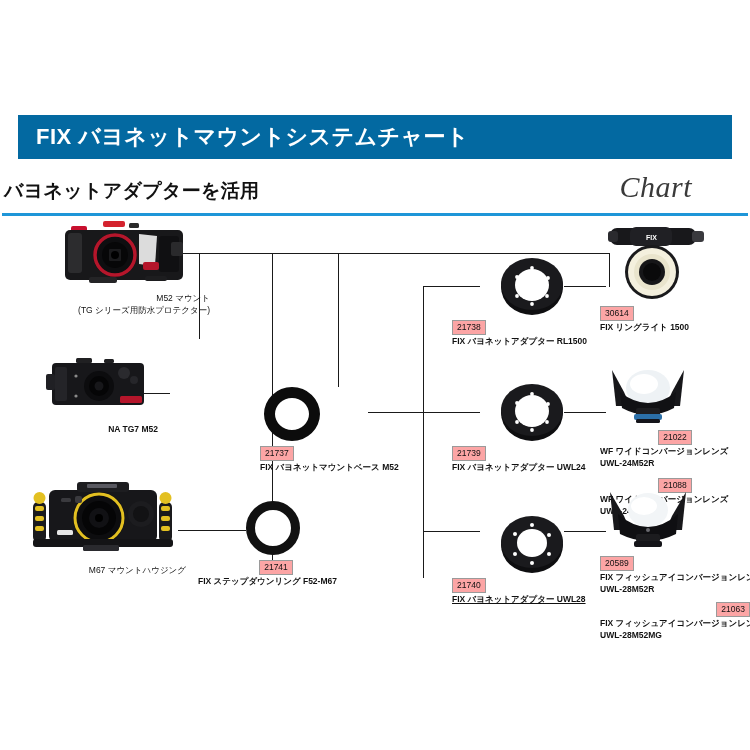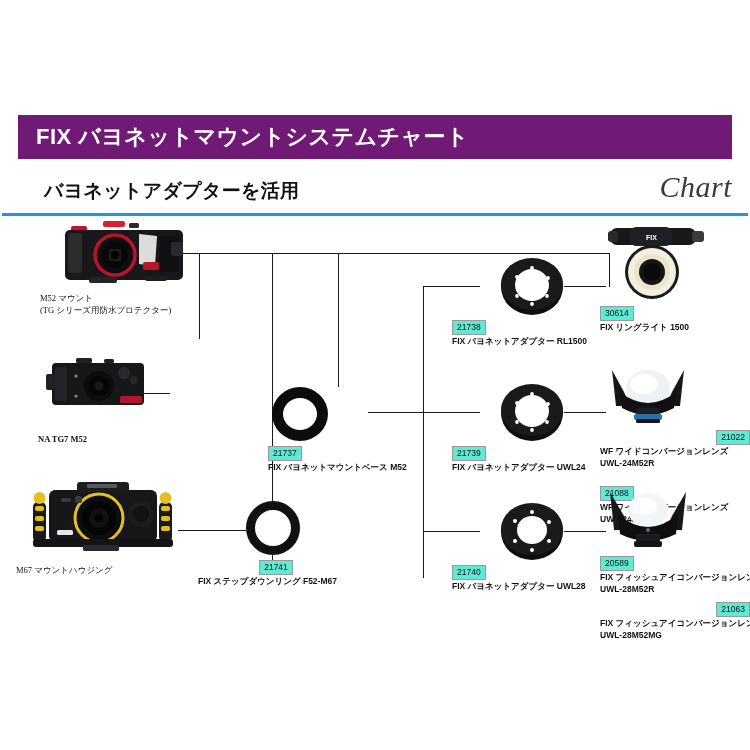--- a/index.html
+++ b/index.html
@@ -6,28 +6,28 @@
   body{
     width:750px;height:750px;overflow:hidden;background:#ffffff;
     font-family:"Liberation Sans","DejaVu Sans",sans-serif;
     color:#111;
   }
   #page{position:relative;width:750px;height:750px;background:#fff;}
 
   
   .title-bar{
     position:absolute;left:18px;top:115px;width:714px;height:44px;
-    background:#701a75;display:flex;align-items:center;
+    background:#0369a1;display:flex;align-items:center;
   }
   .title-bar .txt{
     color:#fff;font-size:22px;font-weight:bold;letter-spacing:.5px;
     padding-left:18px;white-space:nowrap;
   }
   .sub-row{
-    position:absolute;left:0px;top:178px;width:698px;height:34px;margin-left:40px;
+    position:absolute;left:0px;top:178px;width:698px;height:34px;
   }
   .sub-title{
     position:absolute;left:4px;top:0px;font-size:19px;font-weight:bold;
     letter-spacing:.3px;white-space:nowrap;
   }
   .chart-word{
     position:absolute;right:6px;top:-8px;font-size:30px;
     font-family:"Liberation Serif","DejaVu Serif",serif;
     font-style:italic;font-weight:400;color:#3a3a3a;letter-spacing:.5px;
   }
@@ -38,24 +38,24 @@
   
   .ln{position:absolute;background:#1a1a1a;}
   .h{height:1.4px;}
   .v{width:1.4px;}
 
   
   .cell{position:absolute;}
   .cap{
     font-size:8.5px;line-height:11.5px;color:#111;white-space:nowrap;
   }
-  .cap.c{text-align:left;font-family:Liberation Serif, serif;}
+  .cap.c{text-align:right;}
   .cap.b{font-weight:bold;}
   .pn{
-    display:inline-block;border:1px solid #9a9a9a;background:#5eead4;
+    display:inline-block;border:1px solid #9a9a9a;background:#fca5a5;
     font-size:8.5px;line-height:11px;padding:1px 4px 1px 4px;color:#111;
     font-family:"Liberation Sans",sans-serif;
   }
   .pnwrap{margin-bottom:1px;}
   .ring-black{border:9px solid #0f0f0f;background:#fff;border-radius:50%;box-sizing:border-box;}
 
   svg{display:block;}
 </style>
 </head>
 <body>
@@ -135,21 +135,21 @@
         <circle cx="53" cy="28" r="15" fill="#0c0c0e"></circle>
         <circle cx="53" cy="28" r="10" fill="#050506"></circle>
         <circle cx="53" cy="28" r="4.5" fill="#17171a"></circle>
         <circle cx="78" cy="15" r="6" fill="#2a2a2e"></circle>
         <circle cx="88" cy="22" r="4" fill="#26262a"></circle>
         <circle cx="30" cy="18" r="1.6" fill="#8a8a8a"></circle>
         <circle cx="30" cy="38" r="1.6" fill="#8a8a8a"></circle>
         <rect x="74" y="38" width="22" height="7" rx="1.5" fill="#b5162b"></rect>
       </svg>
     </div>
-    <div class="cap c b" style="margin-top:24px;">NA TG7 M52</div>
+    <div class="cap c b" style="margin-top:14px;">NA TG7 M52</div>
   </div>
 
   <div class="cell" style="left:16px;top:476px;width:170px;">
     <div style="height:82px;display:flex;align-items:flex-end;justify-content:center;">
       <svg width="160" height="82" viewBox="0 0 160 82">
         <rect x="28" y="14" width="108" height="52" rx="6" fill="#17171a"></rect>
         <rect x="56" y="6" width="52" height="10" rx="3" fill="#1d1d20"></rect>
         <rect x="66" y="8" width="30" height="4" rx="1" fill="#585860"></rect>
         <circle cx="78" cy="42" r="26" fill="#0d0d0f"></circle>
         <circle cx="78" cy="42" r="24" fill="none" stroke="#e3c021" stroke-width="3"></circle>
@@ -173,21 +173,21 @@
         <rect x="140" y="50" width="9" height="5" rx="2" fill="#e3c021"></rect>
         <rect x="12" y="63" width="140" height="8" rx="3" fill="#141416"></rect>
         <rect x="62" y="69" width="36" height="6" rx="1.5" fill="#2a2a2e"></rect>
         <rect x="36" y="54" width="16" height="5" rx="1.5" fill="#e6e6e6"></rect>
       </svg>
     </div>
     <div class="cap c" style="margin-top:7px;">M67 マウントハウジング</div>
   </div>
 
 
-  <div class="cell" style="left:268px;top:386px;width:150px;">
+  <div class="cell" style="left:260px;top:386px;width:150px;">
     <div style="height:56px;display:flex;align-items:center;justify-content:flex-start;padding-left:4px;">
       <div class="ring-black" style="width:56px;height:54px;border-width:11px;border-color:#0c0c0c;"></div>
     </div>
     <div class="pnwrap" style="text-align:left;">
       <span class="pn">21737</span>
     </div>
     <div class="cap b">FIX バヨネットマウントベース M52</div>
   </div>
 
   <div class="cell" style="left:198px;top:500px;width:150px;">
@@ -233,21 +233,21 @@
         <circle cx="17" cy="38" r="1.9" fill="#fff"></circle>
         <circle cx="17" cy="19" r="1.9" fill="#fff"></circle>
       </svg>
     </div>
     <div class="pnwrap" style="text-align:left;">
       <span class="pn">21739</span>
     </div>
     <div class="cap b">FIX バヨネットアダプター UWL24</div>
   </div>
 
-  <div class="cell" style="left:452px;top:503px;width:160px;">
+  <div class="cell" style="left:452px;top:516px;width:160px;text-decoration:underline;">
     <div style="height:58px;display:flex;align-items:center;justify-content:center;">
       <svg width="64" height="58" viewBox="0 0 64 58">
         <ellipse cx="32" cy="29" rx="31" ry="28" fill="#0e0e10"></ellipse>
         <ellipse cx="32" cy="26" rx="31" ry="26" fill="#1a1a1d"></ellipse>
         <ellipse cx="32" cy="27" rx="15" ry="14" fill="#ffffff"></ellipse>
         <circle cx="32" cy="9" r="2" fill="#fff"></circle>
         <circle cx="49" cy="19" r="2" fill="#fff"></circle>
         <circle cx="49" cy="38" r="2" fill="#fff"></circle>
         <circle cx="32" cy="47" r="2" fill="#fff"></circle>
         <circle cx="15" cy="38" r="2" fill="#fff"></circle>
@@ -287,26 +287,26 @@
         <ellipse cx="48" cy="22" rx="22" ry="18" fill="#eef2f5"></ellipse>
         <ellipse cx="44" cy="18" rx="14" ry="10" fill="#ffffff"></ellipse>
         <path d="M12 4 L24 26 L30 40 L16 40 Z" fill="#17171a"></path>
         <path d="M84 4 L72 26 L66 40 L80 40 Z" fill="#17171a"></path>
         <path d="M20 26 Q48 48 76 26 L74 42 Q48 56 22 42 Z" fill="#111114"></path>
         <rect x="36" y="42" width="24" height="8" rx="2" fill="#1d1d20"></rect>
         <rect x="34" y="48" width="28" height="6" rx="2" fill="#2b6fa8"></rect>
         <rect x="36" y="53" width="24" height="4" rx="1.5" fill="#14141a"></rect>
       </svg>
     </div>
-    <div class="pnwrap" style="text-align:right;">
+    <div class="pnwrap" style="text-align:center;">
       <span class="pn">21022</span>
     </div>
     <div class="cap b">WF ワイドコンバージョンレンズ</div>
     <div class="cap b">UWL-24M52R</div>
-    <div class="pnwrap" style="text-align:left;margin-top:13px;">
+    <div class="pnwrap" style="text-align:center;margin-top:5px;">
       <span class="pn">21088</span>
     </div>
     <div class="cap b">WF ワイドコンバージョンレンズ</div>
     <div class="cap b">UWL-24M52MG</div>
   </div>
 
   <div class="cell" style="left:600px;top:490px;width:150px;">
     <div style="height:62px;position:relative;">
       <svg width="96" height="62" viewBox="0 0 96 62">
         <ellipse cx="48" cy="20" rx="20" ry="17" fill="#f2f5f7"></ellipse>

